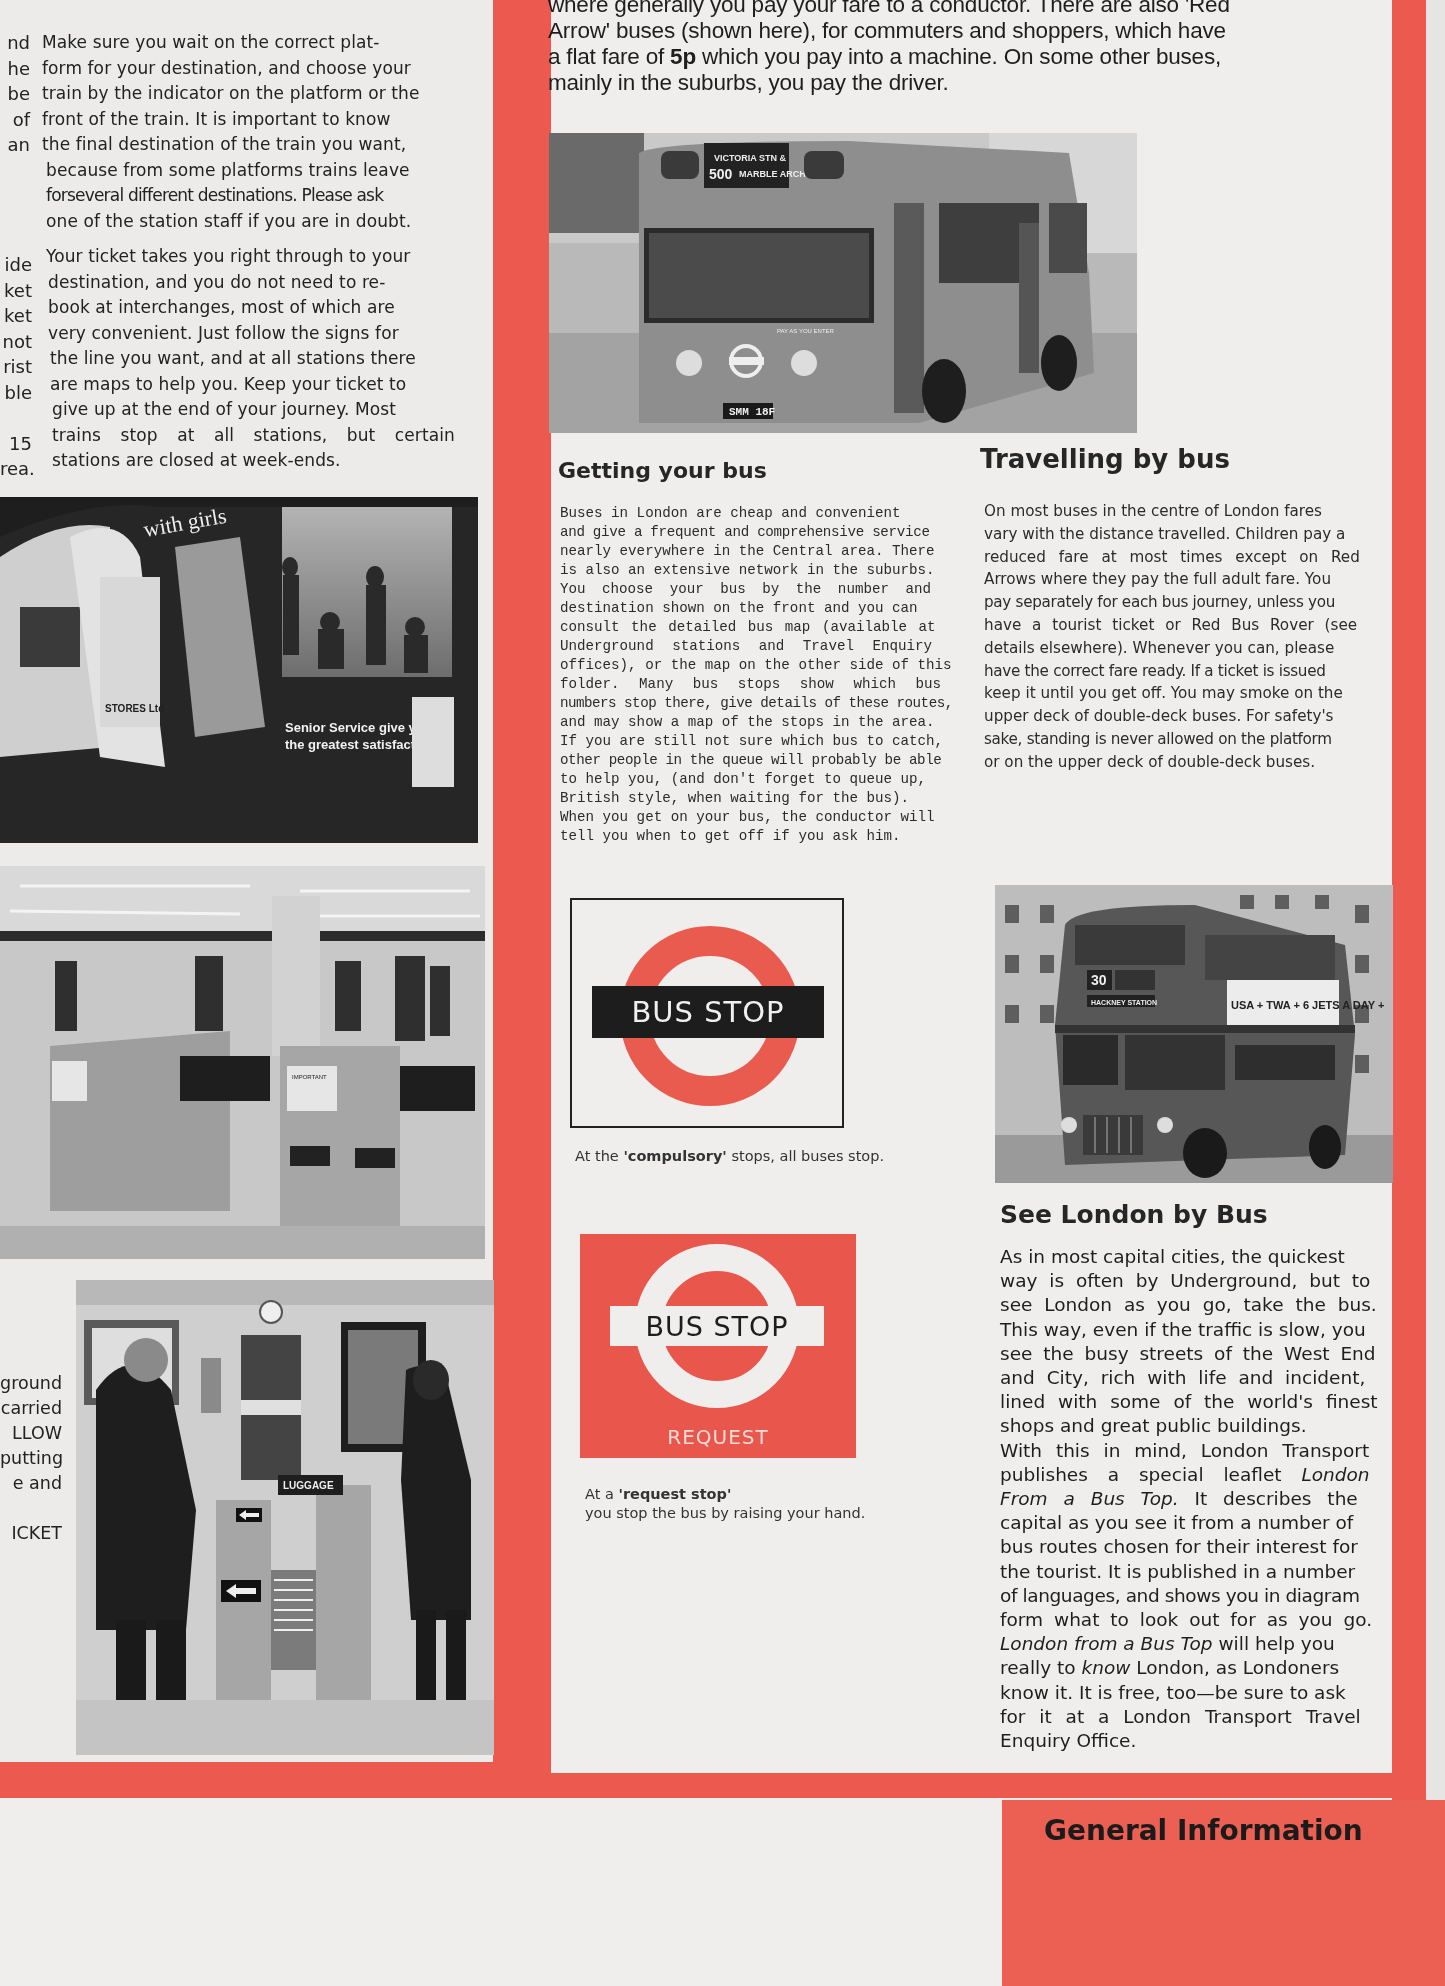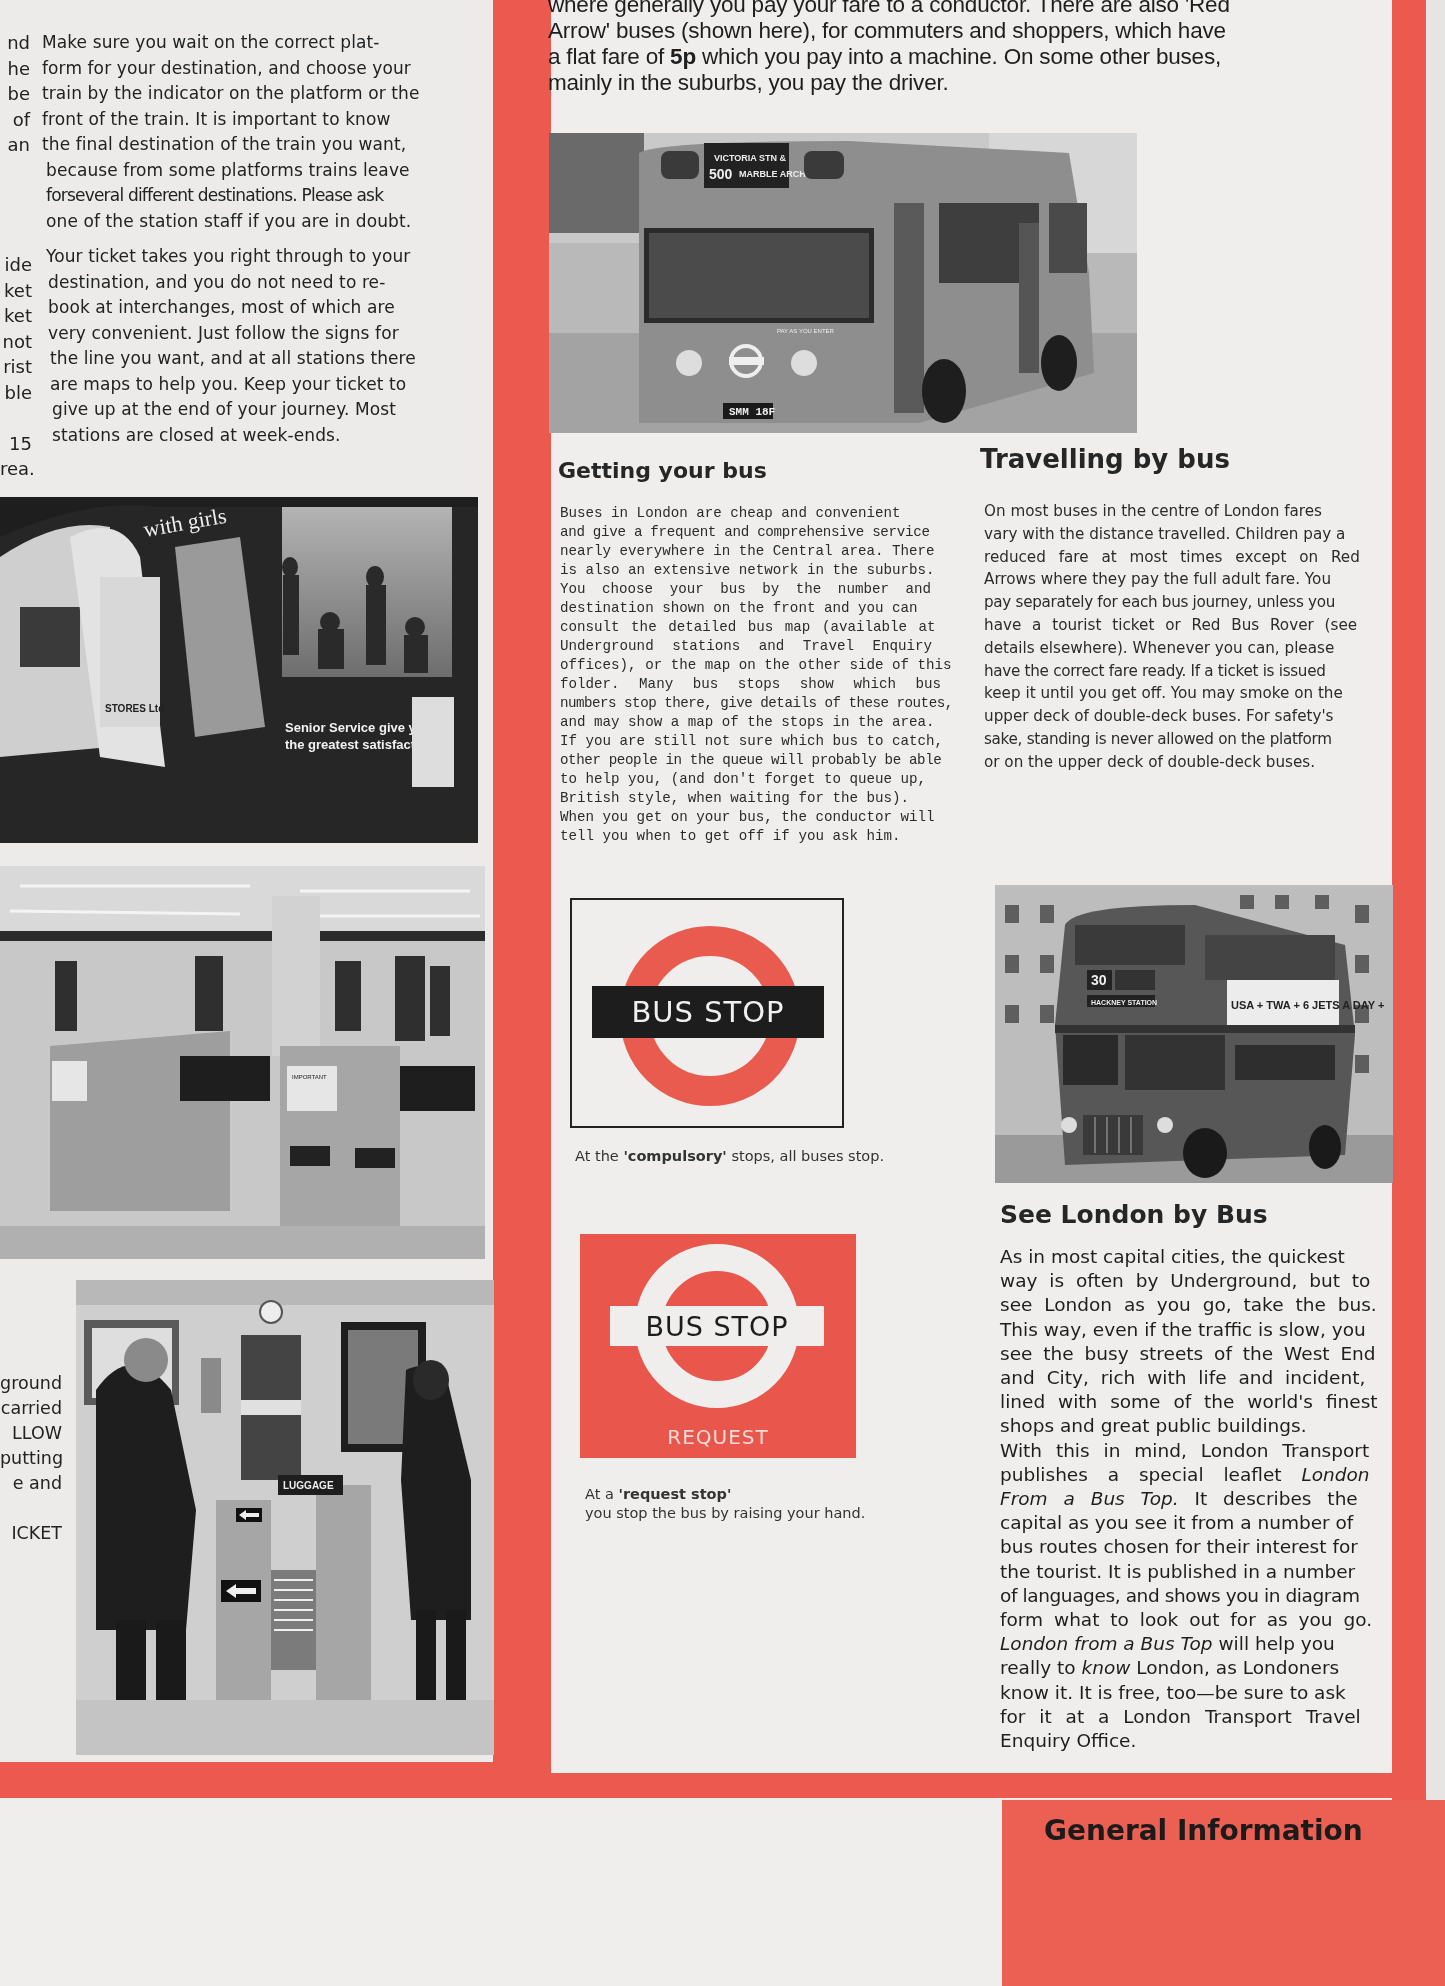--- a/index.html
+++ b/index.html
@@ -172,20 +172,21 @@
     <span style="display:block; padding-left:4px">one of the station staff if you are in doubt.</span>
   </p>
   <p style="text-align:left; margin-top:10px;">
     <span style="display:block; padding-left:4px">Your ticket takes you right through to your</span>
     <span style="display:block; padding-left:6px">destination, and you do not need to re-</span>
     <span style="display:block; padding-left:6px">book at interchanges, most of which are</span>
     <span style="display:block; padding-left:6px">very convenient. Just follow the signs for</span>
     <span style="display:block; padding-left:8px">the line you want, and at all stations there</span>
     <span style="display:block; padding-left:8px">are maps to help you. Keep your ticket to</span>
     <span style="display:block; padding-left:10px">give up at the end of your journey. Most</span>
+    <span style="display:block; padding-left:10px; word-spacing:14px">trains stop at all stations, but certain</span>
     <span style="display:block; padding-left:10px">stations are closed at week-ends.</span>
   </p>
 </div>
 
 <div class="photo" style="left:0; top:497px; width:478px; height:346px; background:#2a2a2a;">
   <svg width="478" height="346" viewBox="0 0 478 346">
     <rect x="0" y="0" width="478" height="346" fill="#1e1e1e"></rect>
     <path d="M0 40 Q90 0 160 10 L478 10 L478 346 L0 346 Z" fill="#262626"></path>
     <path d="M0 60 Q60 20 110 30 L110 250 L0 260 Z" fill="#cfcfcf"></path>
     <rect x="20" y="110" width="60" height="60" fill="#3a3a3a"></rect>

